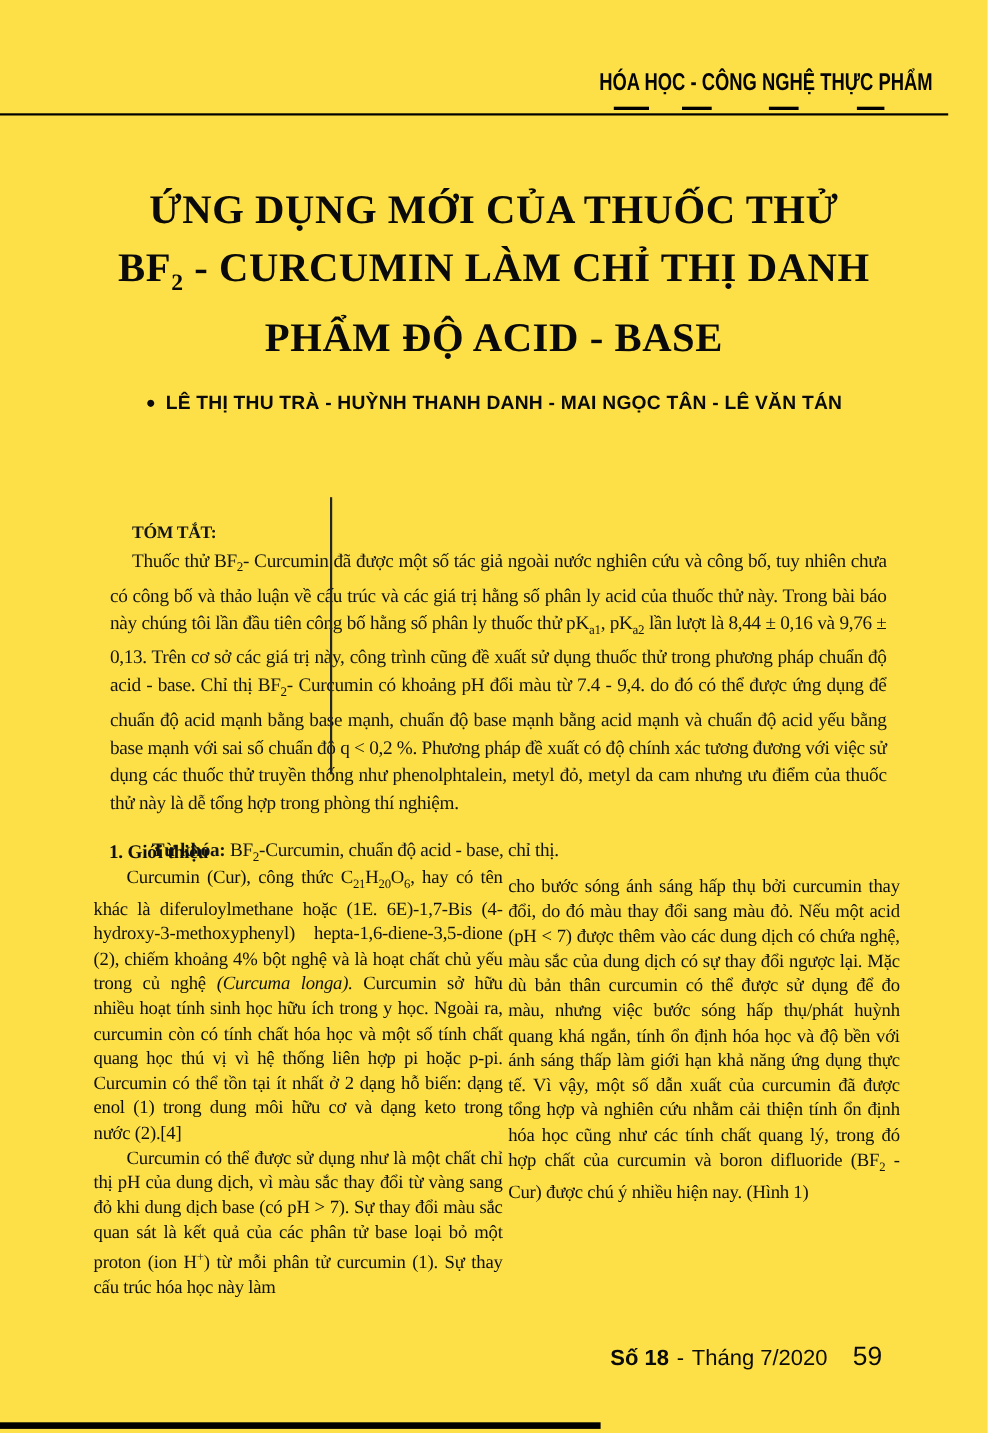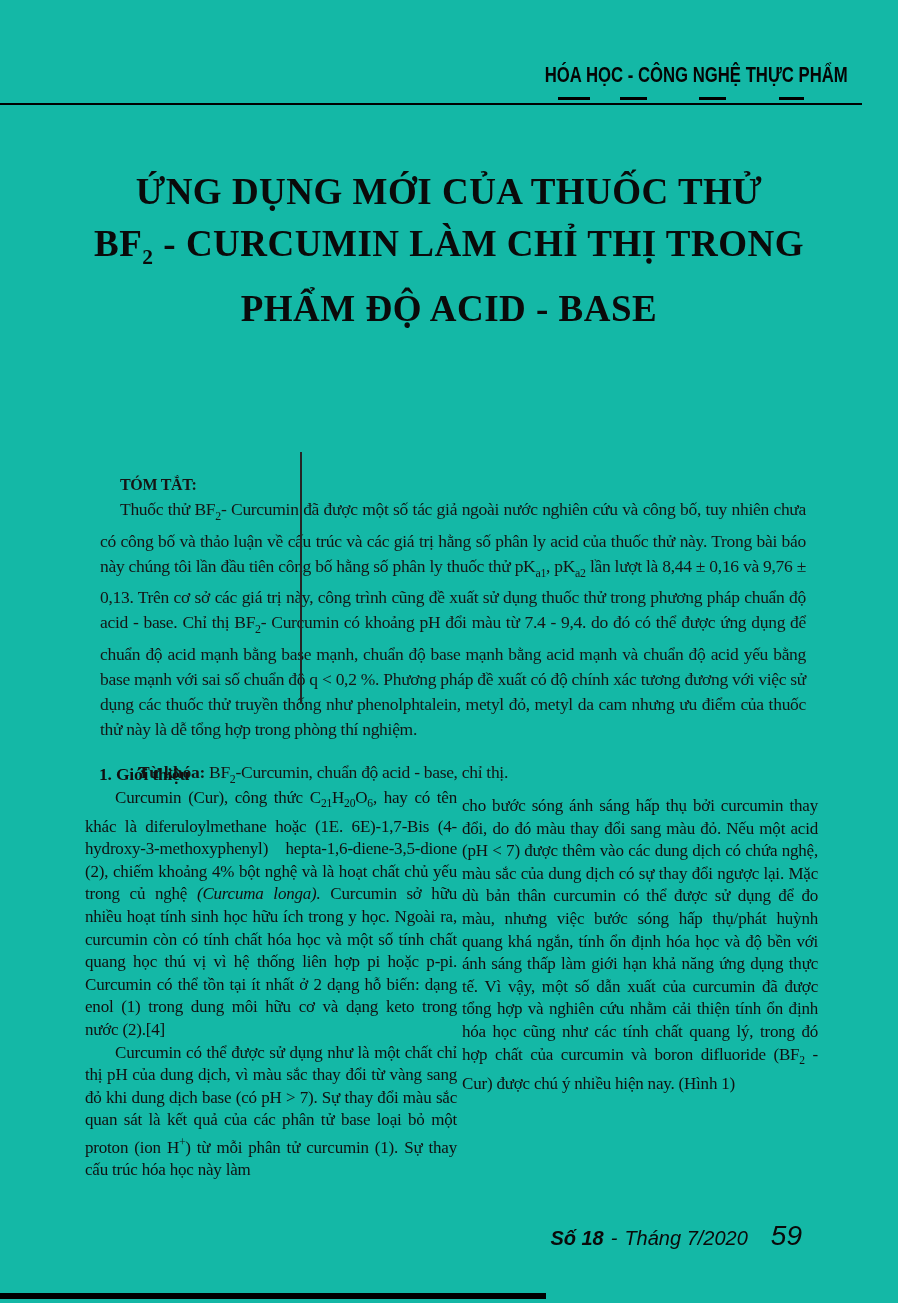--- a/index.html
+++ b/index.html
@@ -1,17 +1,17 @@
 <!DOCTYPE html>
 <html lang="vi"><head>
 <meta charset="utf-8">
 <style>
   html,body{margin:0;padding:0;background:#fff;}
   .page{
-    position:relative;width:898px;height:1303px;background:#14b8a6;
+    position:relative;width:898px;height:1303px;background:#fde047;
     font-family:"Liberation Serif","DejaVu Serif",serif;color:#151515;
     overflow:hidden;
   }
   
   .header-label{
     position:absolute;top:62px;right:50px;
     font-family:"Liberation Sans","DejaVu Sans",sans-serif;
     font-weight:bold;font-size:22px;white-space:nowrap;color:#050505;
     transform:scaleX(.76);transform-origin:100% 50%;letter-spacing:0px;
   }
@@ -53,44 +53,47 @@
   }
   .col-left{left:85px;width:372px;}
   .col-right{left:462px;width:356px;margin-top:32px;}
   .intro-heading{font-weight:bold;padding-left:14px;font-size:17.5px;margin:0 0 1px 0;}
   .para{text-indent:30px;margin:0;}
   .para-noindent{text-indent:0;margin:0;}
   
   .page-footer{
     position:absolute;top:1220px;right:96px;
     font-family:"Liberation Sans","DejaVu Sans",sans-serif;
-    font-size:20px;color:#0a0a0a;display:flex;align-items:baseline;gap:7px;font-style:italic;
+    font-size:20px;color:#0a0a0a;display:flex;align-items:baseline;gap:7px;
   }
   .footer-issue{font-weight:bold;}
-  .footer-page-number{font-size:28px;margin-left:16px;}
+  .footer-page-number{font-size:24px;margin-left:16px;}
   .bottom-rule{position:absolute;left:0;top:1293px;width:546px;height:6px;background:#000;}
 </style>
 </head>
 <body>
 
 <div class="page">
 
   <div class="header-label">HÓA HỌC - CÔNG NGHỆ THỰC PHẨM</div>
   <div class="header-dash dash1"></div>
   <div class="header-dash dash2"></div>
   <div class="header-dash dash3"></div>
   <div class="header-dash dash4"></div>
   <div class="header-rule"></div>
 
   <div class="article-title">
     <div>ỨNG DỤNG MỚI CỦA THUỐC THỬ</div>
-    <div><span>BF</span><sub>2</sub><span> - CURCUMIN LÀM CHỈ THỊ TRONG</span></div>
+    <div><span>BF</span><sub>2</sub><span> - CURCUMIN LÀM CHỈ THỊ DANH</span></div>
     <div>PHẨM ĐỘ ACID - BASE</div>
   </div>
 
+  <div class="authors-line">
+    <span class="author-bullet">●</span><span>LÊ THỊ THU TRÀ - HUỲNH THANH DANH - MAI NGỌC TÂN - LÊ VĂN TÁN</span>
+  </div>
 
   <div class="abstract">
     <div class="abstract-heading">TÓM TẮT:</div>
     <p class="abstract-para"><span>Thuốc thử BF</span><sub>2</sub><span>- Curcumin đã được một số tác giả ngoài nước nghiên cứu và công bố, tuy nhiên chưa có công bố và thảo luận về cấu trúc và các giá trị hằng số phân ly acid của thuốc thử này. Trong bài báo này chúng tôi lần đầu tiên công bố hằng số phân ly thuốc thử pK</span><sub>a1</sub><span>, pK</span><sub>a2</sub><span> lần lượt là 8,44 ± 0,16 và 9,76 ± 0,13. Trên cơ sở các giá trị này, công trình cũng đề xuất sử dụng thuốc thử trong phương pháp chuẩn độ acid - base. Chỉ thị BF</span><sub>2</sub><span>- Curcumin có khoảng pH đổi màu từ 7.4 - 9,4. do đó có thể được ứng dụng để chuẩn độ acid mạnh bằng base mạnh, chuẩn độ base mạnh bằng acid mạnh và chuẩn độ acid yếu bằng base mạnh với sai số chuẩn độ q &lt; 0,2 %. Phương pháp đề xuất có độ chính xác tương đương với việc sử dụng các thuốc thử truyền thống như phenolphtalein, metyl đỏ, metyl da cam nhưng ưu điểm của thuốc thử này là dễ tổng hợp trong phòng thí nghiệm.</span></p>
     <p class="keywords"><b>Từ khóa:</b><span> BF</span><sub>2</sub><span>-Curcumin, chuẩn độ acid - base, chỉ thị.</span></p>
   </div>
 
   <div class="scan-fold-line"></div>
 
   <div class="col col-left">

